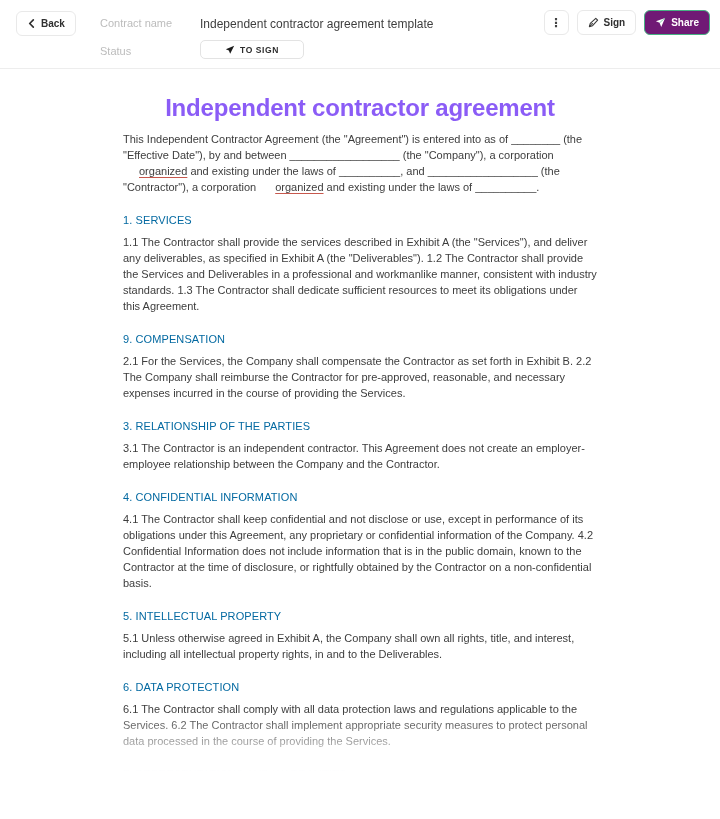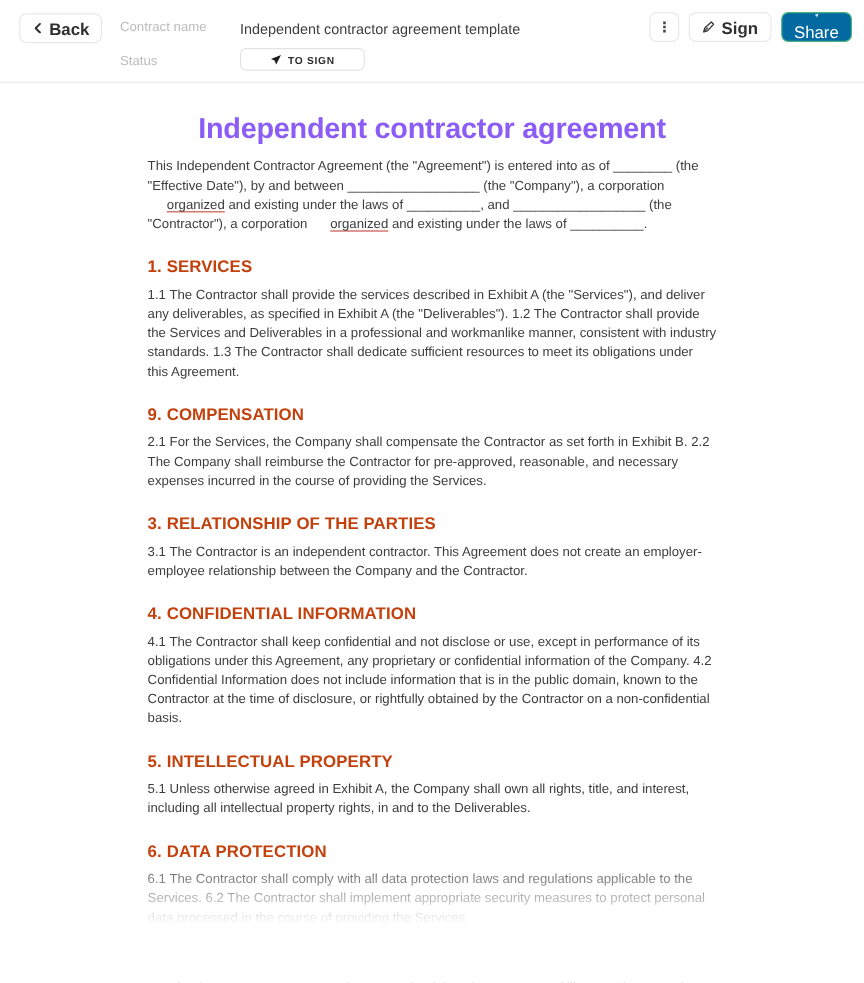--- a/index.html
+++ b/index.html
@@ -7,57 +7,57 @@
   body { font-family:"Liberation Sans","DejaVu Sans",sans-serif; color:#333; }
 
   .app { position:relative; width:720px; height:819px; background:#ffffff; overflow:hidden; }
 
   
   .topbar { position:relative; height:69px; background:#ffffff; border-bottom:1px solid #ededed; }
 
   .btn {
     display:inline-flex; align-items:center; gap:5px;
     background:#ffffff; border:1px solid #e9e9e9; border-radius:6px;
-    height:25px; padding:0 10px; font-size:14px; font-weight:700; color:#2f2f2f;
+    height:25px; padding:0 10px; font-size:10px; font-weight:700; color:#2f2f2f;
     font-family:inherit; cursor:pointer; line-height:1;
   }
   .back-btn { position:absolute; left:16px; top:11px; }
   .back-btn svg { display:block; }
 
   .meta-label { position:absolute; font-size:11px; color:#bcbcbc; }
   .contract-name-label { left:100px; top:17px; }
   .status-label { left:100px; top:45px; }
 
   .contract-name-value { position:absolute; left:200px; top:17px; font-size:12px; color:#3e3e3e; font-weight:400; }
 
   .actions { position:absolute; right:10px; top:10px; display:flex; gap:8px; align-items:center; }
   .kebab-btn { width:25px; justify-content:center; padding:0; font-size:12px; font-weight:700; color:#444; }
   .sign-btn svg { display:block; }
-  .share-btn { background:#0369a1; border-color:#47b183; color:#ffffff; font-weight:400;flex-direction:column; }
+  .share-btn { background:#701a75; border-color:#47b183; color:#ffffff; font-weight:700; }
   .share-btn svg { display:block; }
 
   .status-badge {
     position:absolute; left:200px; top:40px;
     display:inline-flex; align-items:center; gap:5px;
     background:#ffffff; border:1px solid #e3e3e3; border-radius:5px;
     height:19px; padding:0 24px; font-size:8.5px; font-weight:700;
     letter-spacing:0.6px; color:#2d2d2d; cursor:pointer;
   }
   .status-badge svg { display:block; }
 
   
   .doc { position:relative; width:474px; margin:0 0 0 123px; padding-top:25px; }
   .doc h1 {
     font-size:24px; font-weight:700; color:#8b5cf6; letter-spacing:-0.2px;
     margin:0 0 9px 0;
     text-align:center;
   }
   .doc p { font-size:11px; line-height:16px; color:#3d3d3d; }
   .doc h2 {
-    font-size:14px; font-weight:700; color:#c2410c; letter-spacing:0.1px;
+    font-size:11px; font-weight:400; color:#0369a1; letter-spacing:0.1px;
     margin:19px 0 8px 0;
   }
   .misspell {
     text-decoration:underline;
     text-decoration-color:#c7584d;
     text-decoration-thickness:1px;
     text-underline-offset:2px;
     margin-left:16px;
   }
 

